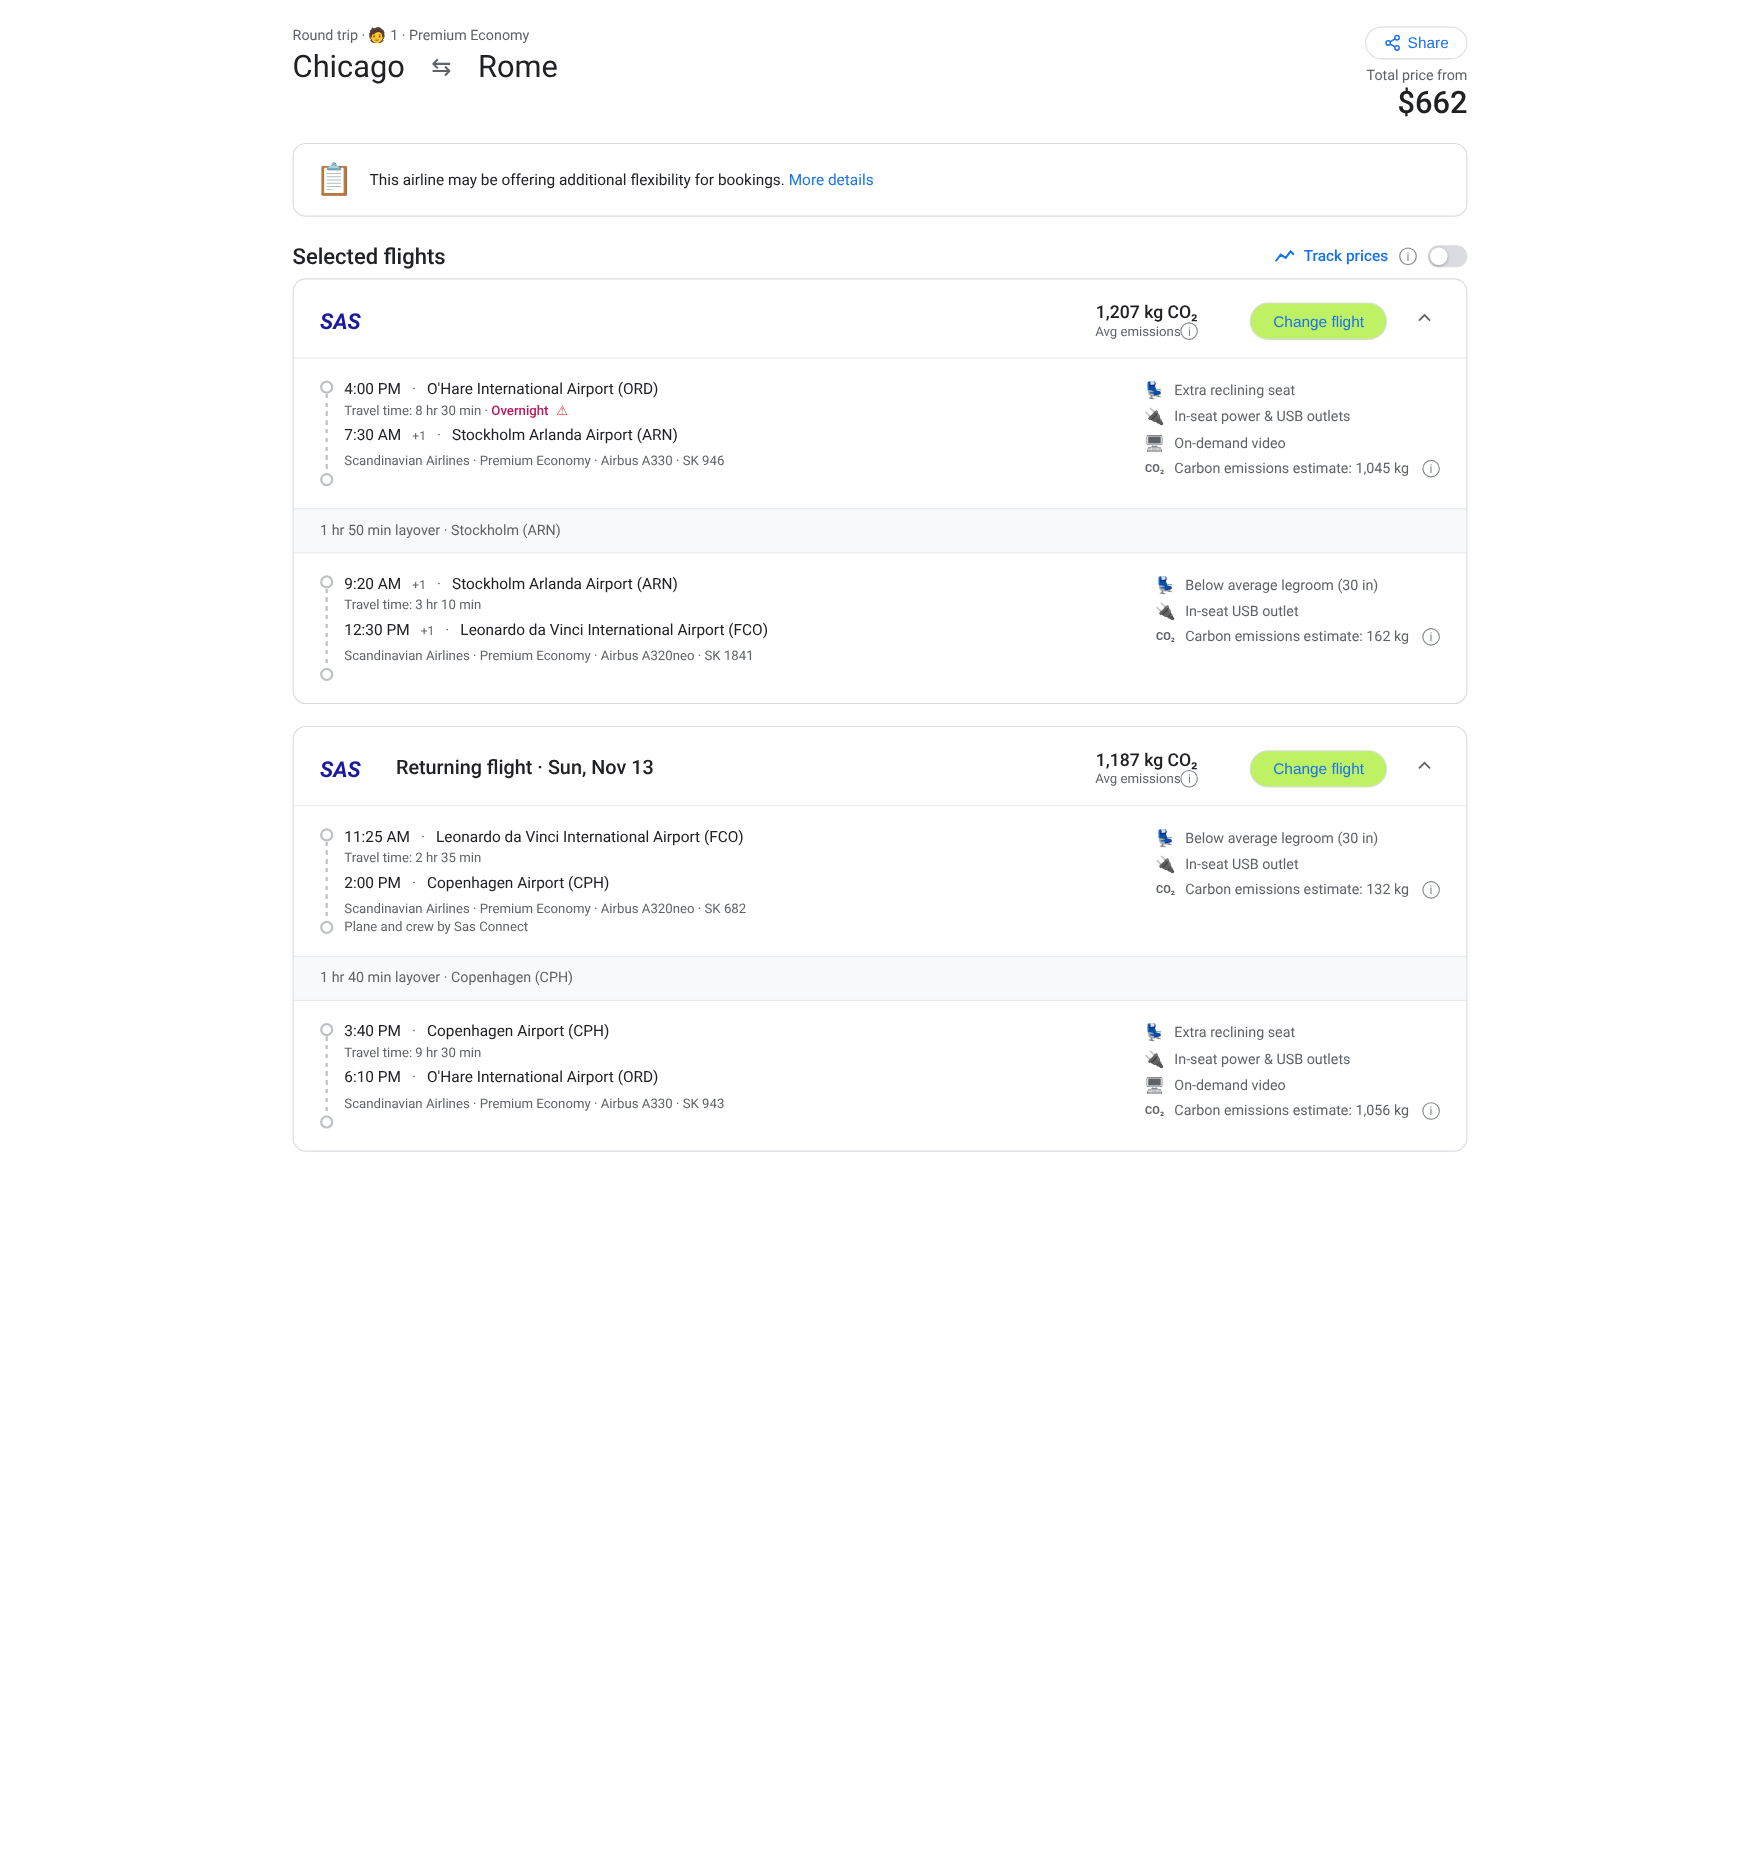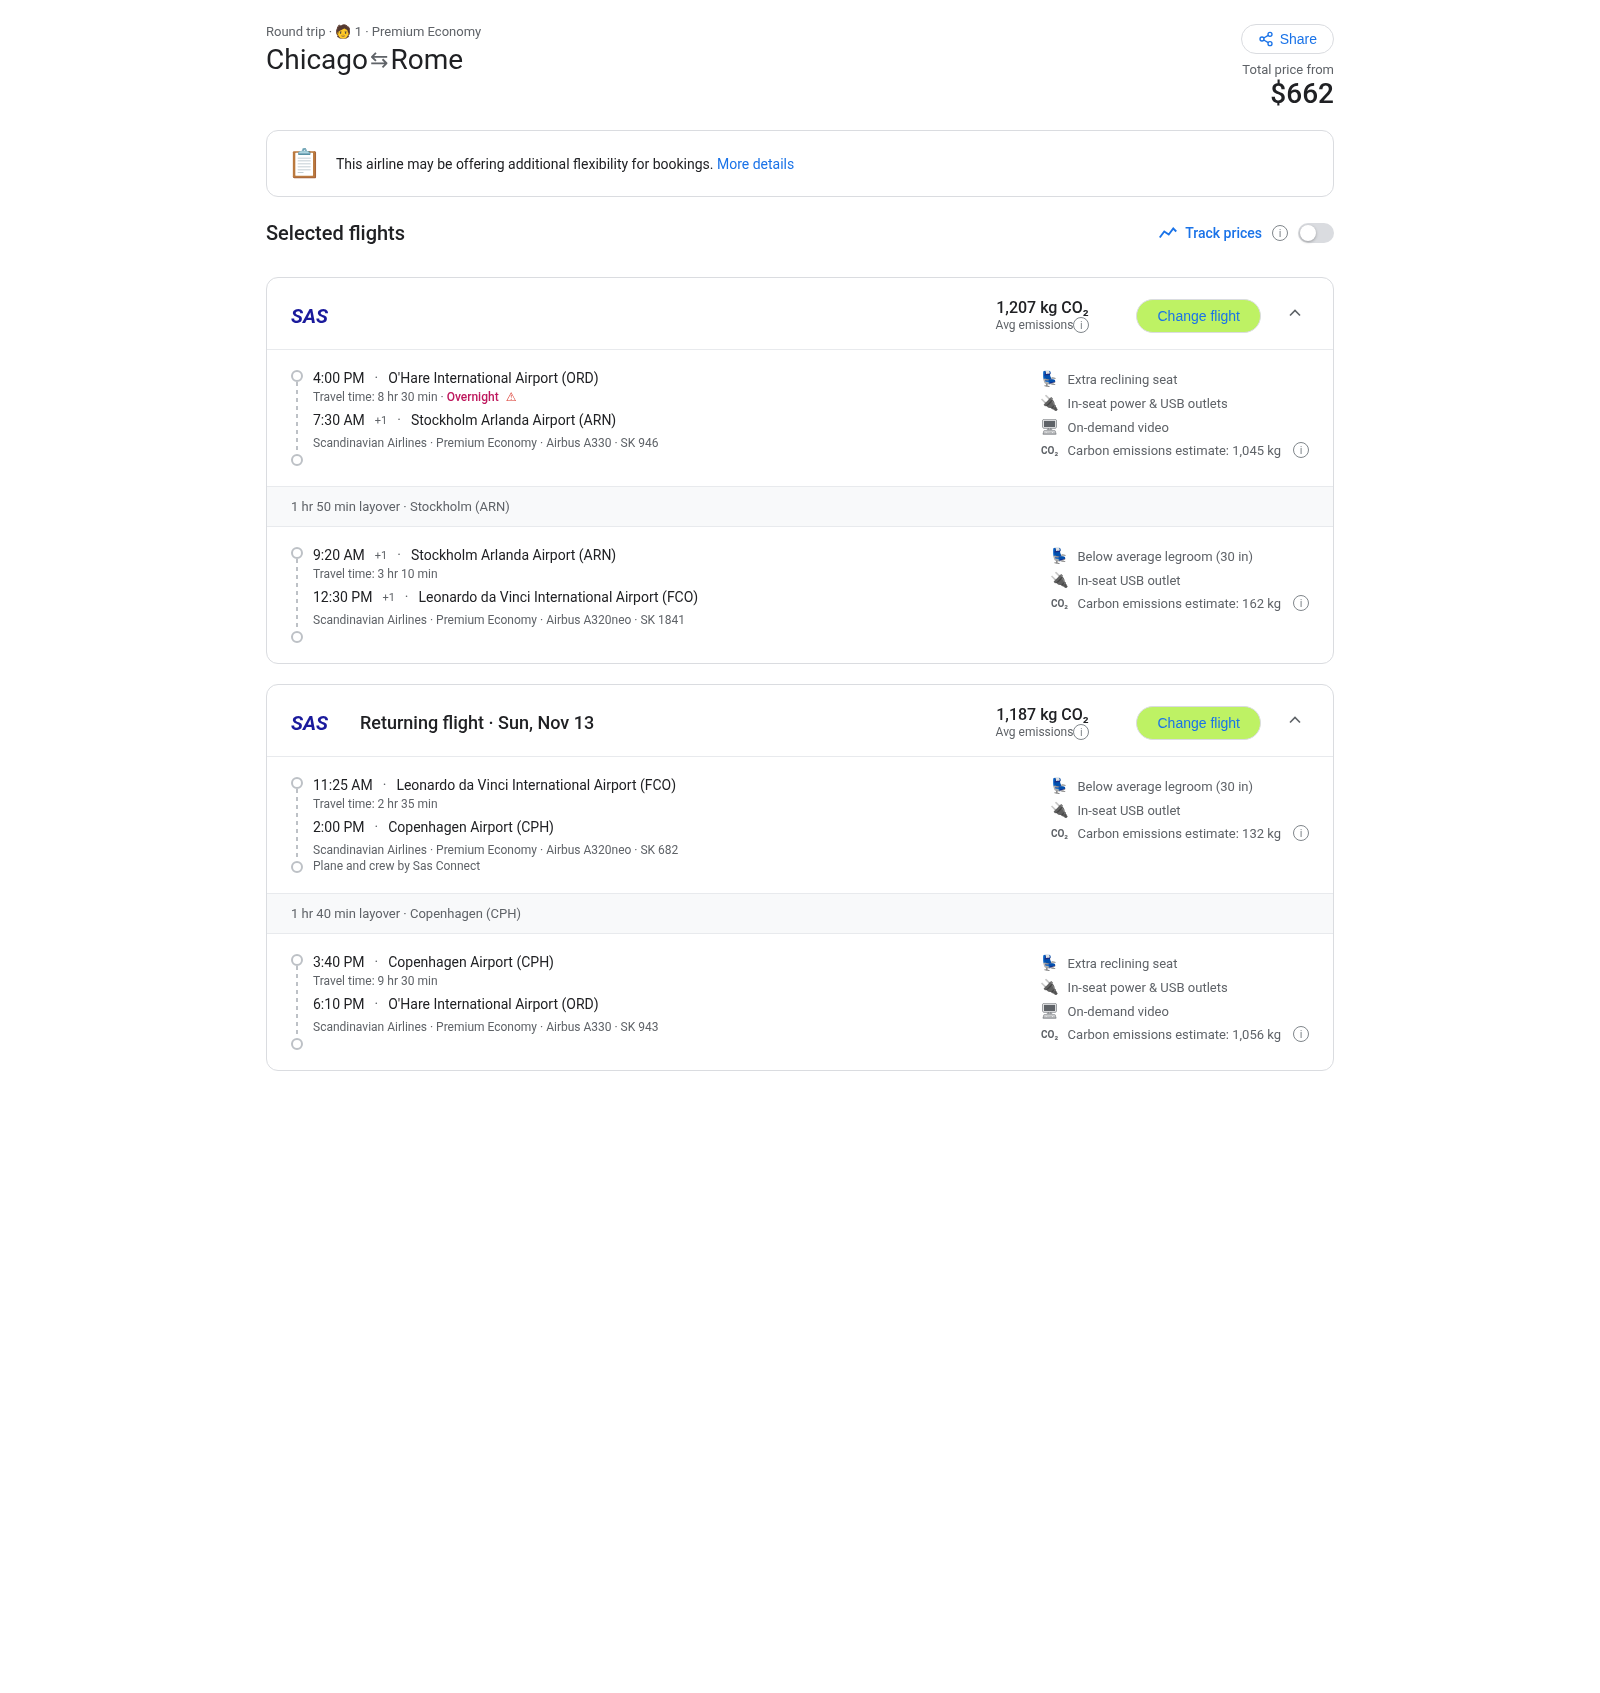--- a/index.html
+++ b/index.html
@@ -21,21 +21,21 @@
     .trip-meta {
       font-size: 13px;
       color: #5f6368;
       margin-bottom: 4px;
     }
     .trip-title {
       font-size: 28px;
       font-weight: 400;
       display: flex;
       align-items: center;
-      gap: 2px;
+      gap: 24px;
     }
     .trip-title .arrow {
       font-size: 22px;
       color: #5f6368;
     }
     .price-section {
       text-align: right;
     }
     .price-label {
       font-size: 13px;
@@ -78,21 +78,21 @@
       color: #202124;
     }
     .flexibility-text a {
       color: #1a73e8;
       text-decoration: none;
     }
     .section-header {
       display: flex;
       justify-content: space-between;
       align-items: center;
-      margin-bottom: 32px;
+      margin-bottom: 8px;
     }
     .section-title {
       font-size: 20px;
       font-weight: 500;
     }
     .track-prices {
       display: flex;
       align-items: center;
       gap: 8px;
       font-size: 14px;

